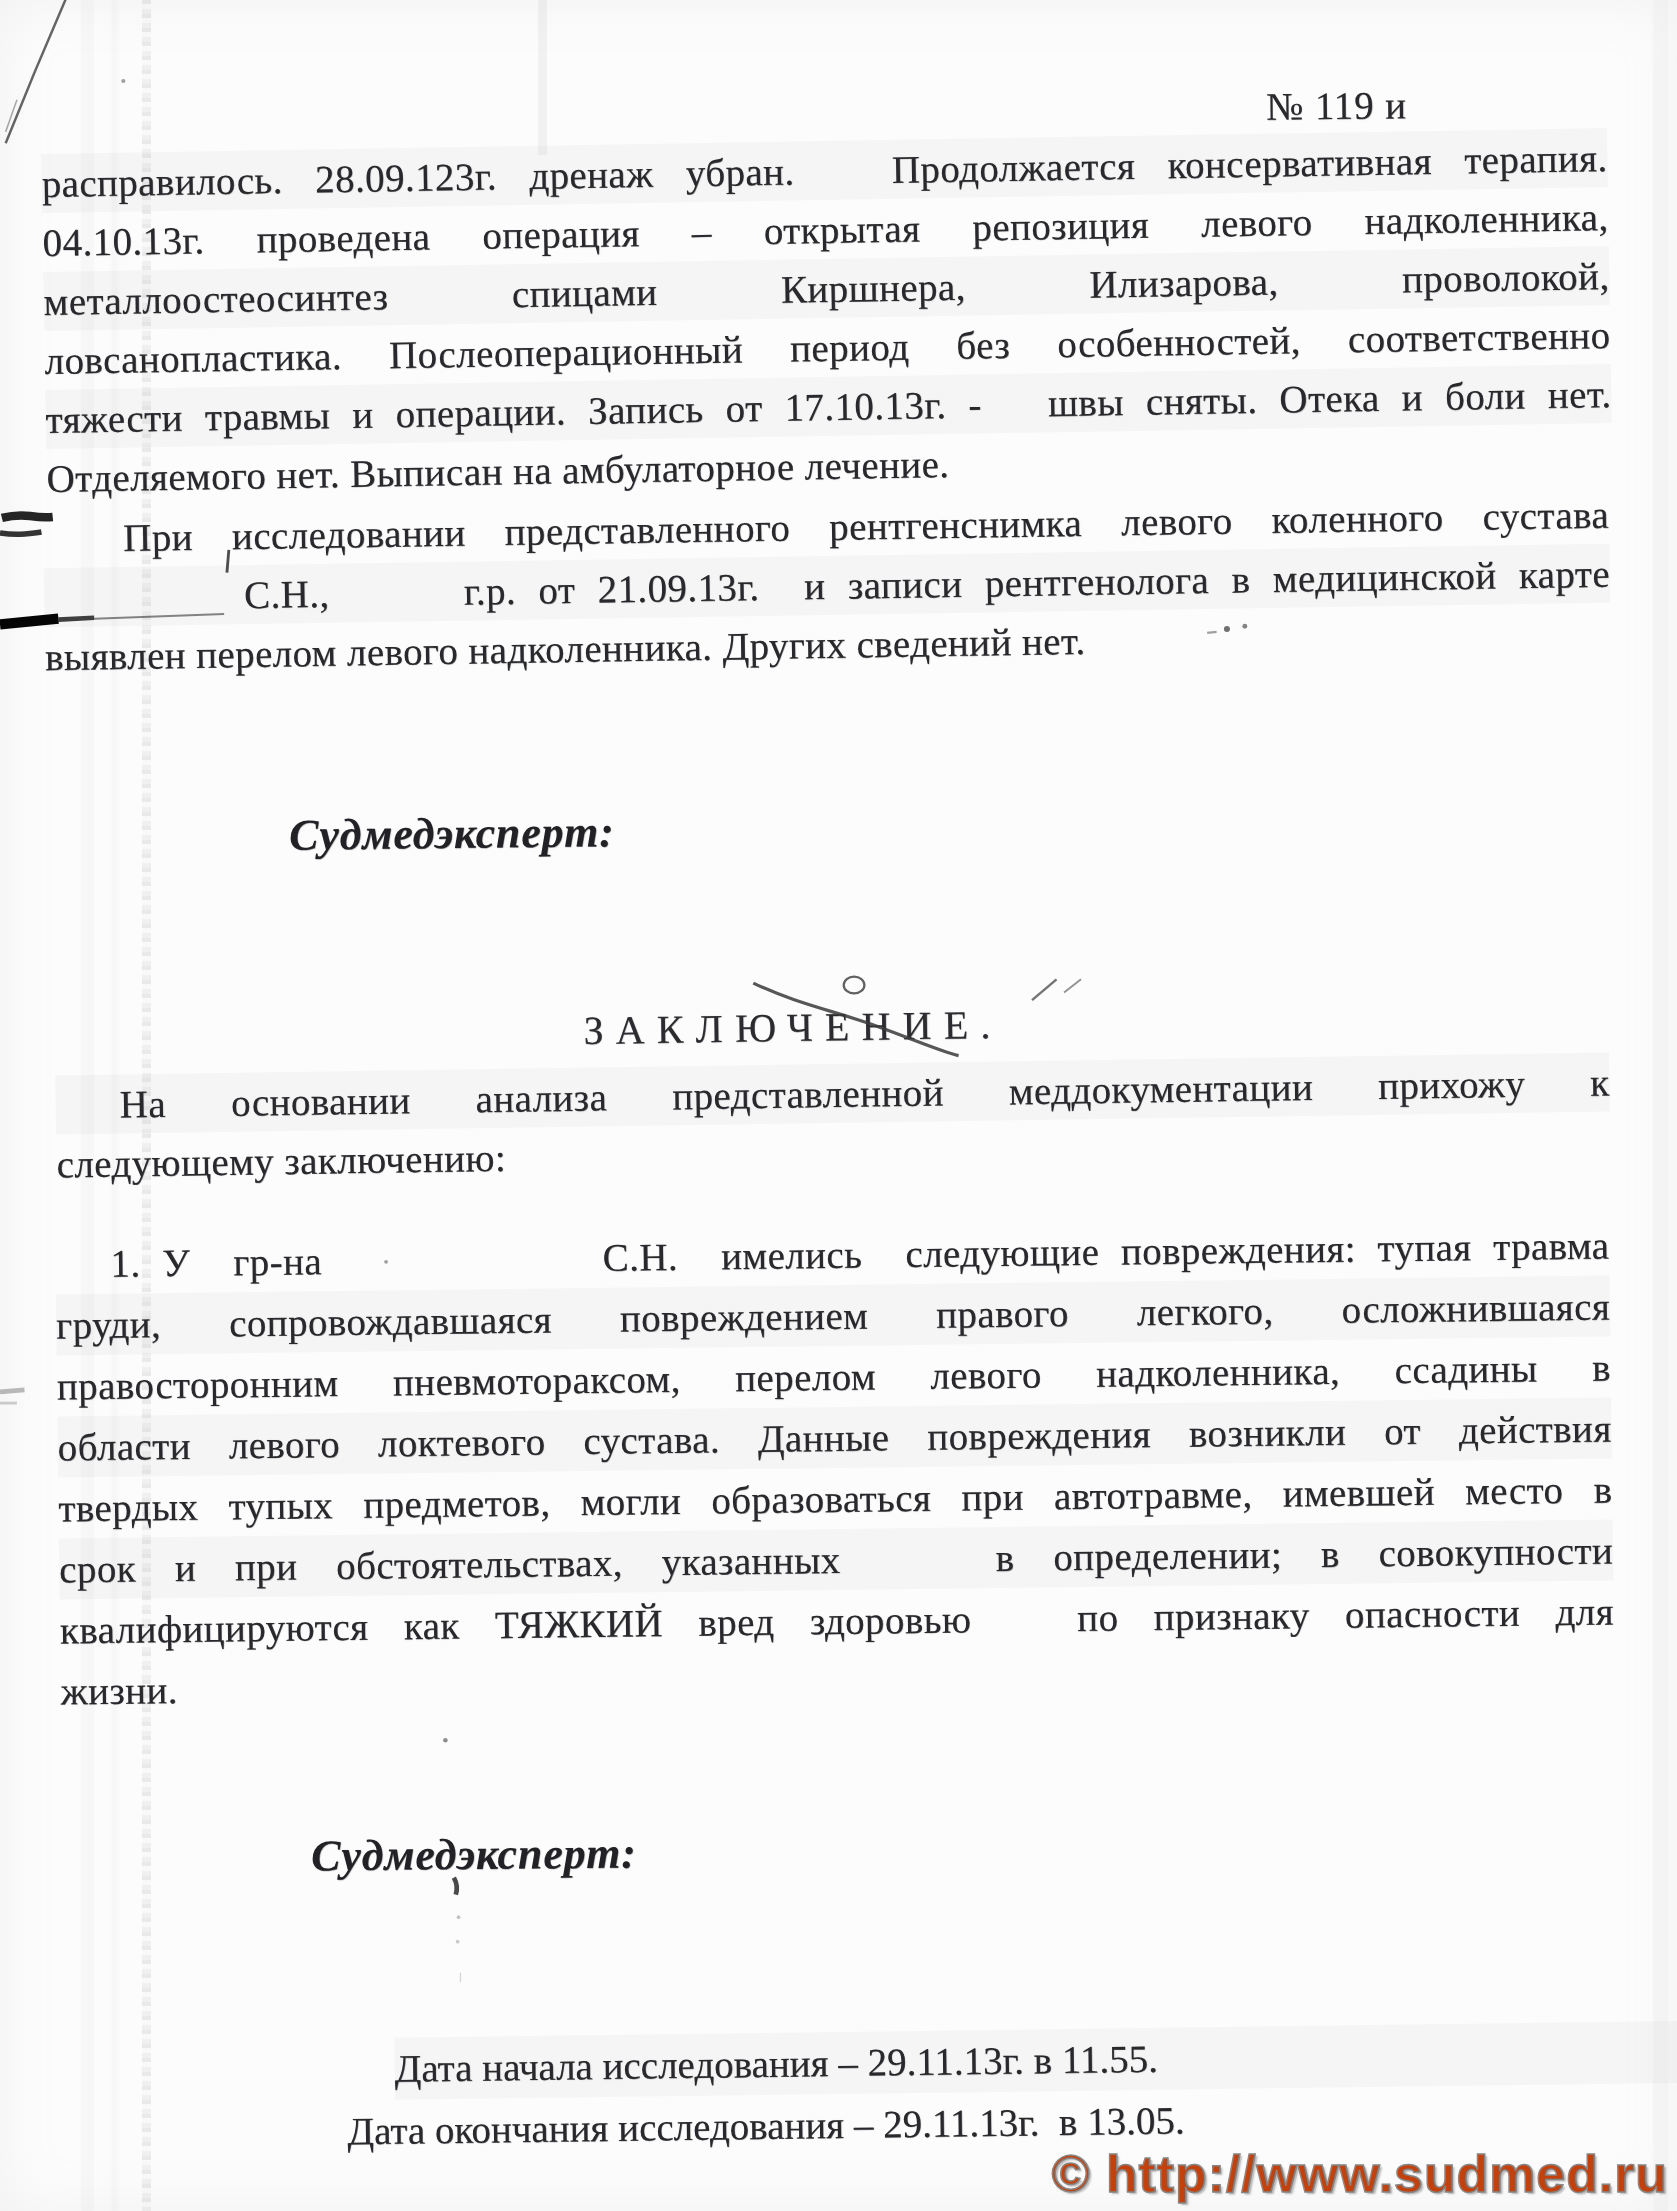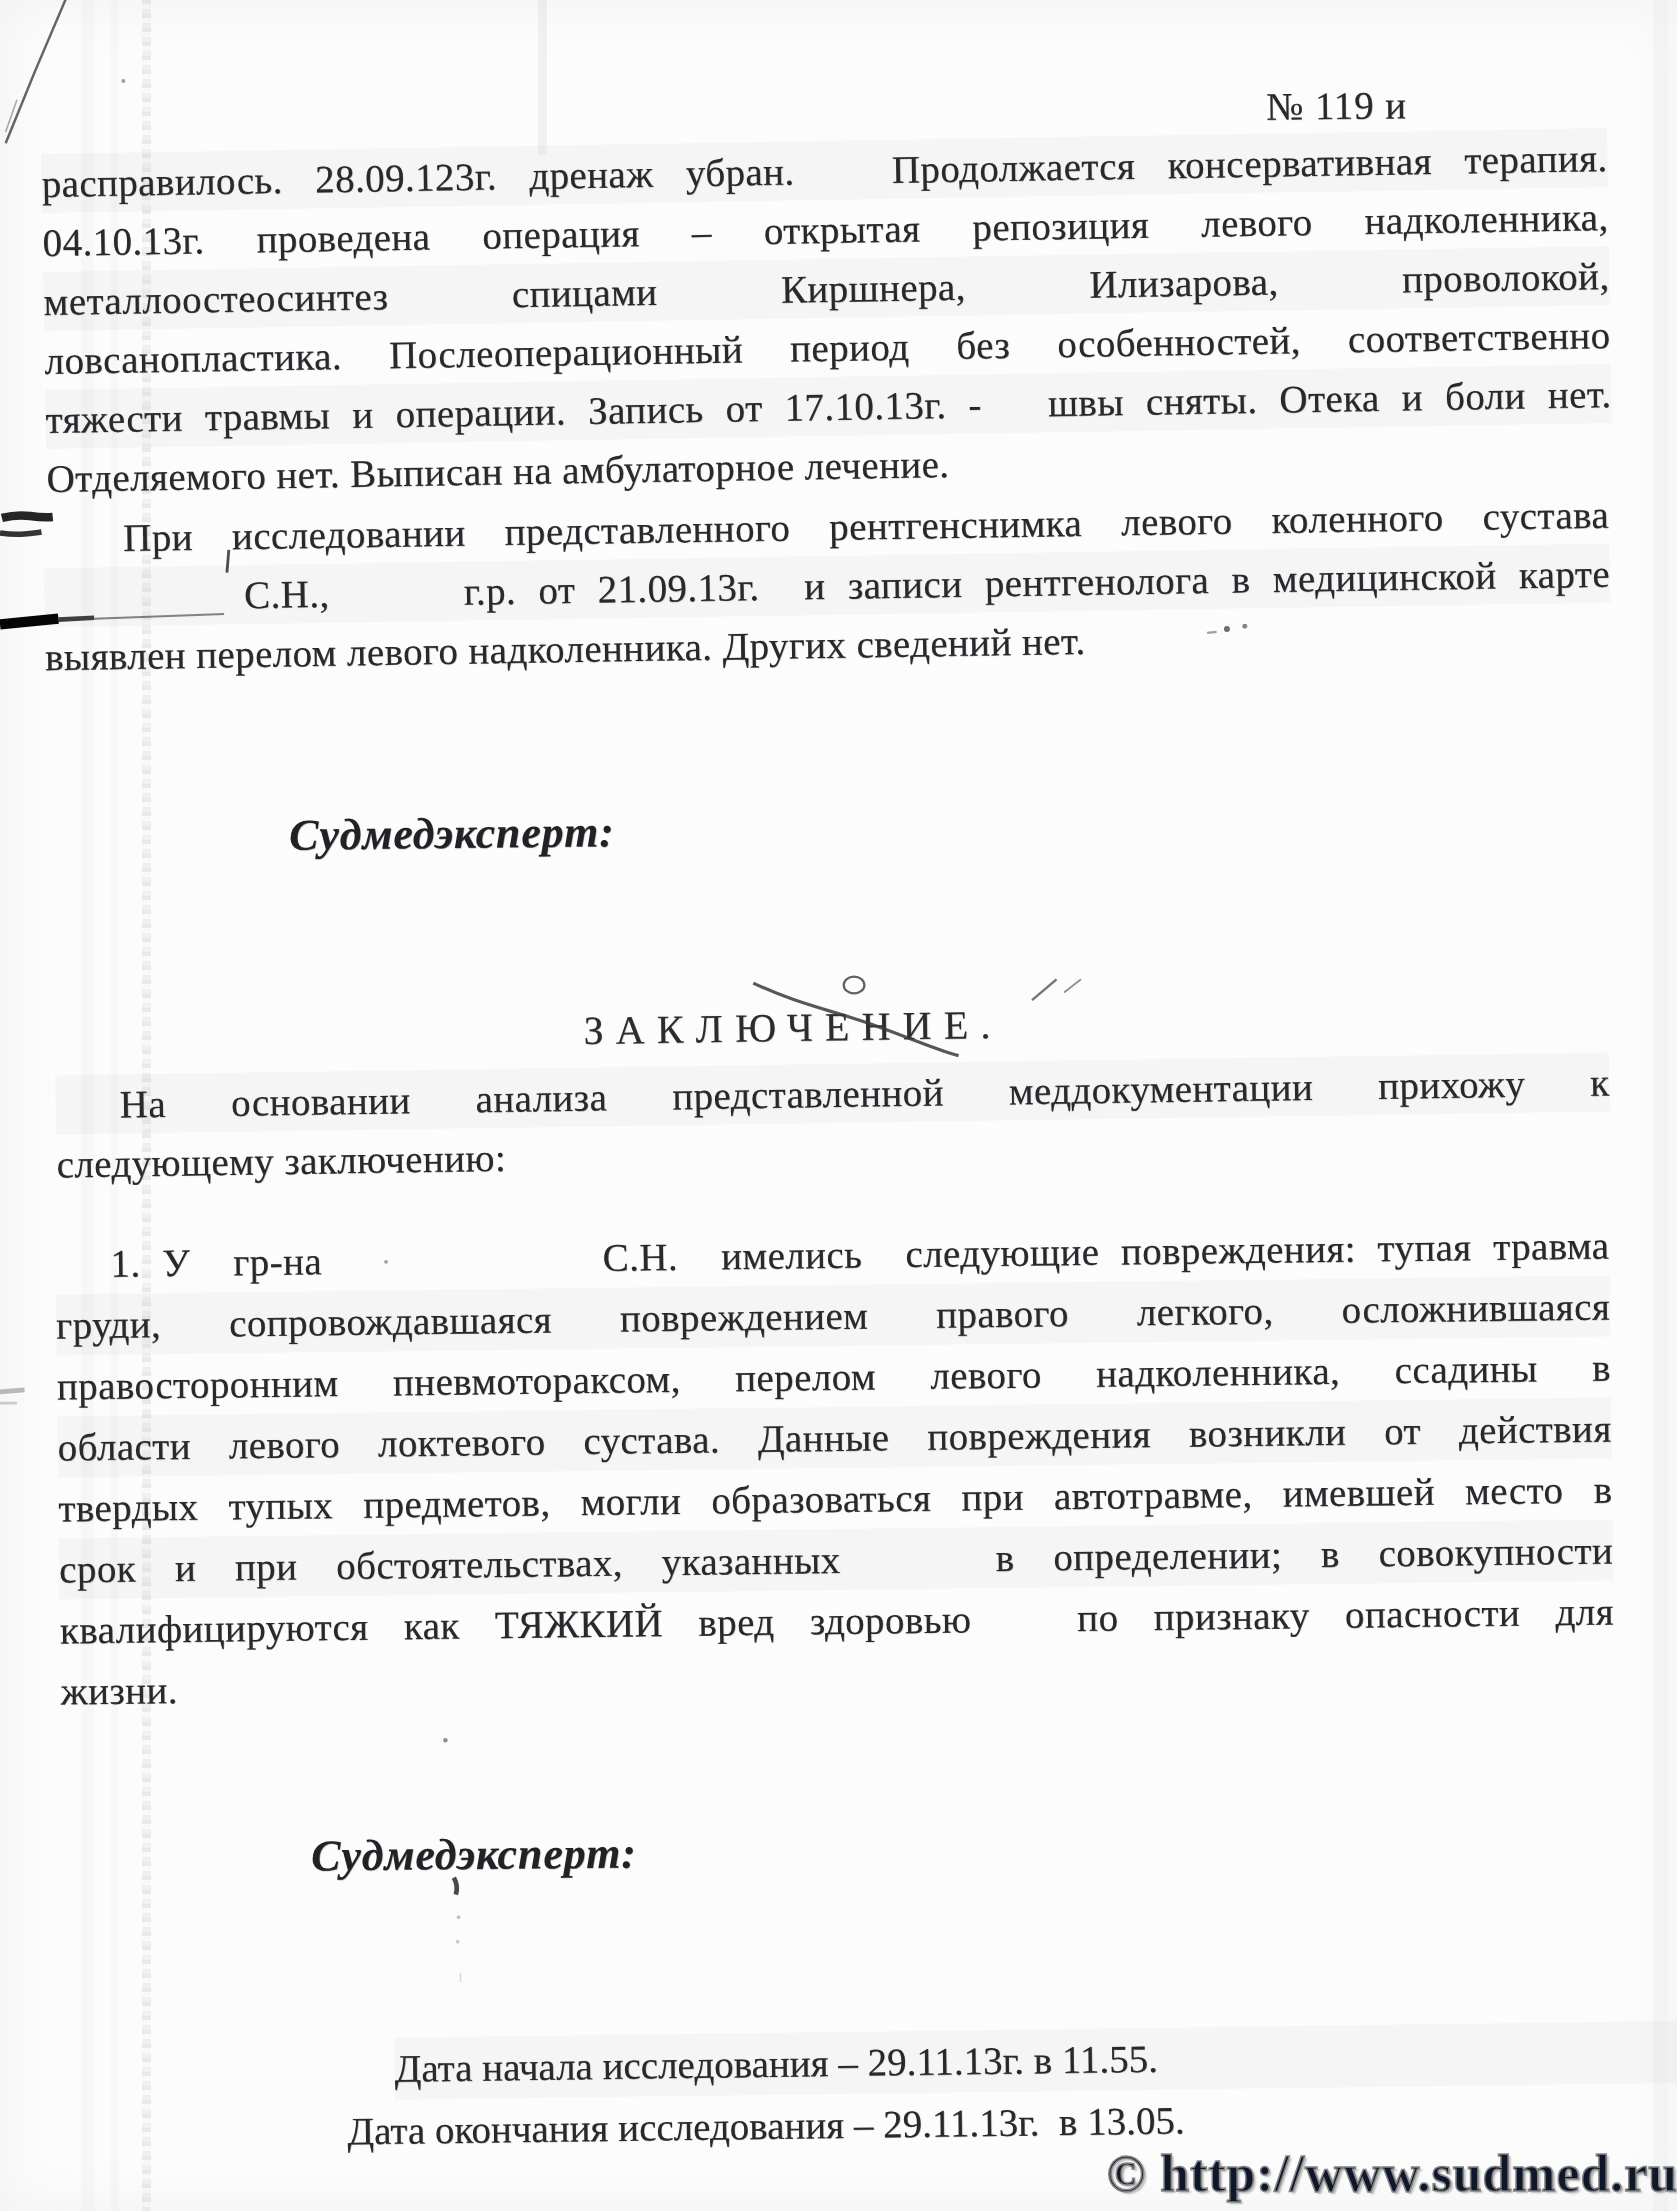--- a/index.html
+++ b/index.html
@@ -51,24 +51,24 @@
     text-shadow:0.4px 0.4px 0.7px rgba(35,35,40,0.55);transform:rotate(-0.6deg);
   }
   .dates{position:absolute;left:0;top:2032px;width:1678px;transform:rotate(-0.75deg);transform-origin:50% 50%;}
   .date-line{
     position:relative;font-size:39px;line-height:62px;white-space:nowrap;
     text-shadow:0.4px 0.4px 0.7px rgba(35,35,40,0.55);
   }
   .d1{margin-left:395px;}
   .d2{margin-left:347px;}
   .watermark{
-    position:absolute;right:0;top:2144px;
-    font-family:Liberation Serif, serif;
+    position:absolute;right:10px;top:2144px;
+    font-family:Liberation Sans, sans-serif;
     font-weight:bold;font-size:52px;letter-spacing:0.9px;white-space:nowrap;
-    color:#0f172a;
+    color:#c2410c;
     -webkit-text-stroke:1.5px #868686;
     text-shadow:2.4px 2.4px 1.9px rgba(105,105,105,0.45),-0.9px -0.9px 0 #ffffff,0.9px -0.9px 0 #e9e9e9;
   }
   .fold{position:absolute;top:0;height:2212px;pointer-events:none;}
   .fold-main{
     left:142px;width:9.4px;
     background:repeating-linear-gradient(180deg,
       rgba(110,110,110,0.13) 0 3.8px,
       rgba(160,160,160,0.03) 3.8px 9.4px,
       rgba(120,120,120,0.09) 9.4px 14px);

